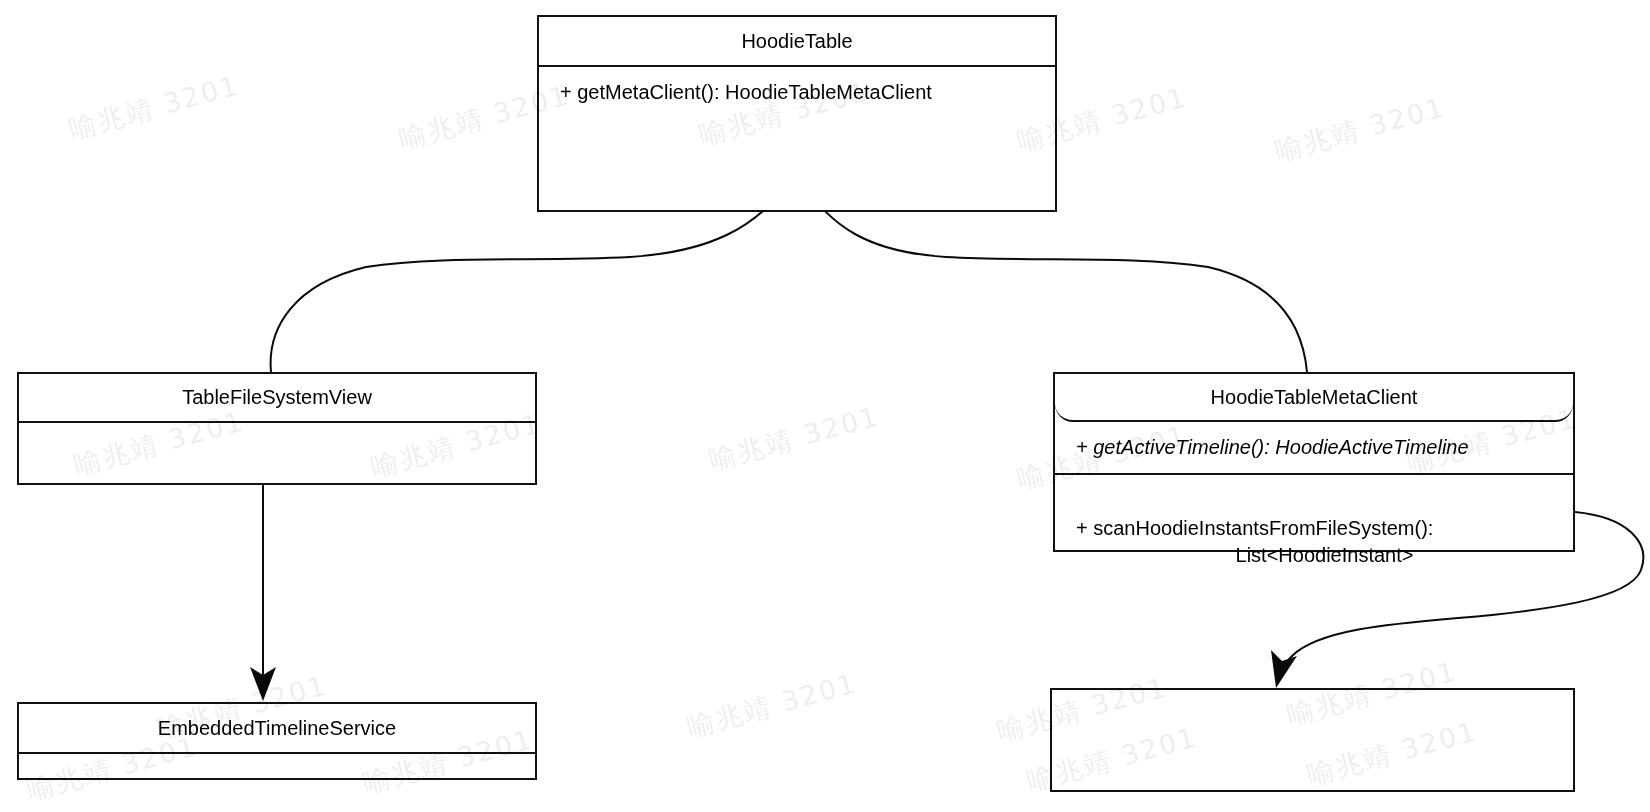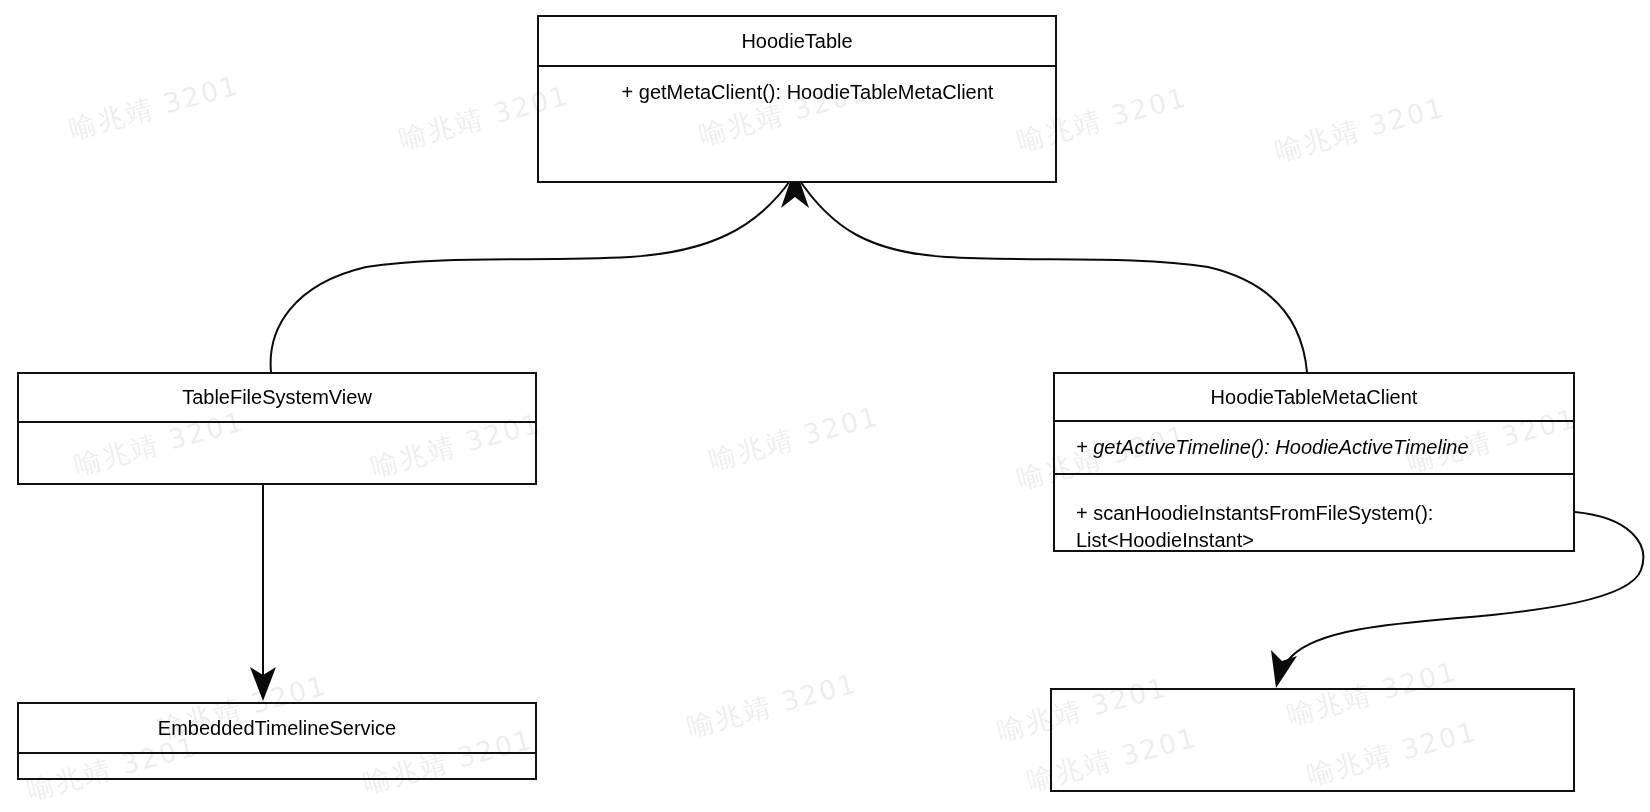--- a/index.html
+++ b/index.html
@@ -54,40 +54,40 @@
     <path d="M 1307 372 C 1303 328, 1280 284, 1208 267 C 1130 255, 1036 262, 946 257 C 870 252, 832 229, 798 178" fill="none" stroke="#0a0a0a" stroke-width="2"></path>
     <polygon points="795,167 781,208 795,197 809,208" fill="#0a0a0a"></polygon>
 
     <path d="M 263 476 L 263 676" fill="none" stroke="#0a0a0a" stroke-width="2"></path>
     <polygon points="263,701 250,667 263,675 276,667" fill="#0a0a0a"></polygon>
 
     <path d="M 1575 512 C 1628 517, 1651 543, 1641 570 C 1630 600, 1540 611, 1458 618 C 1388 624, 1318 630, 1292 656 C 1284 664, 1279 672, 1277 679" fill="none" stroke="#0a0a0a" stroke-width="2"></path>
     <polygon points="1276,688 1297,656 1282,661 1271,650" fill="#0a0a0a"></polygon>
   </svg>
 
-  <div class="uml-class" style="left:537px;top:15px;width:520px;height:168px;text-align:center;">
+  <div class="uml-class" style="left:537px;top:15px;width:520px;height:197px;">
     <div class="uml-title" style="height:50px;">HoodieTable</div>
     <div class="uml-compartment">
       <div class="uml-line" style="line-height:50px;">+ getMetaClient(): HoodieTableMetaClient</div>
     </div>
   </div>
 
   <div class="uml-class" style="left:17px;top:372px;width:520px;height:113px;">
     <div class="uml-title" style="height:49px;">TableFileSystemView</div>
     <div class="uml-compartment" style="height:48px;"></div>
   </div>
 
   <div class="uml-class" style="left:1053px;top:372px;width:522px;height:180px;">
-    <div class="uml-title" style="height:48px;">HoodieTableMetaClient</div>
+    <div class="uml-title" style="height:48px;border-radius:18px;">HoodieTableMetaClient</div>
     <div class="uml-compartment bordered" style="height:53px;font-style:italic;">
       <div class="uml-line" style="line-height:51px;">+ getActiveTimeline(): HoodieActiveTimeline</div>
     </div>
-    <div class="uml-compartment" style="padding-top:25px;">
+    <div class="uml-compartment" style="padding-top:25px;margin-top:15px;">
       <div class="uml-line" style="line-height:27px;">+ scanHoodieInstantsFromFileSystem():</div>
-      <div class="uml-line" style="line-height:27px;">List&lt;HoodieInstant&gt;</div>
+      <div class="uml-line" style="line-height:27px;text-align:center;">List&lt;HoodieInstant&gt;</div>
     </div>
   </div>
 
   <div class="uml-class" style="left:17px;top:702px;width:520px;height:78px;">
     <div class="uml-title" style="height:50px;">EmbeddedTimelineService</div>
     <div class="uml-compartment" style="height:33px;"></div>
   </div>
 
   <div class="uml-class" style="left:1050px;top:688px;width:525px;height:104px;">
     <div class="uml-compartment" style="height:47px;"></div>

